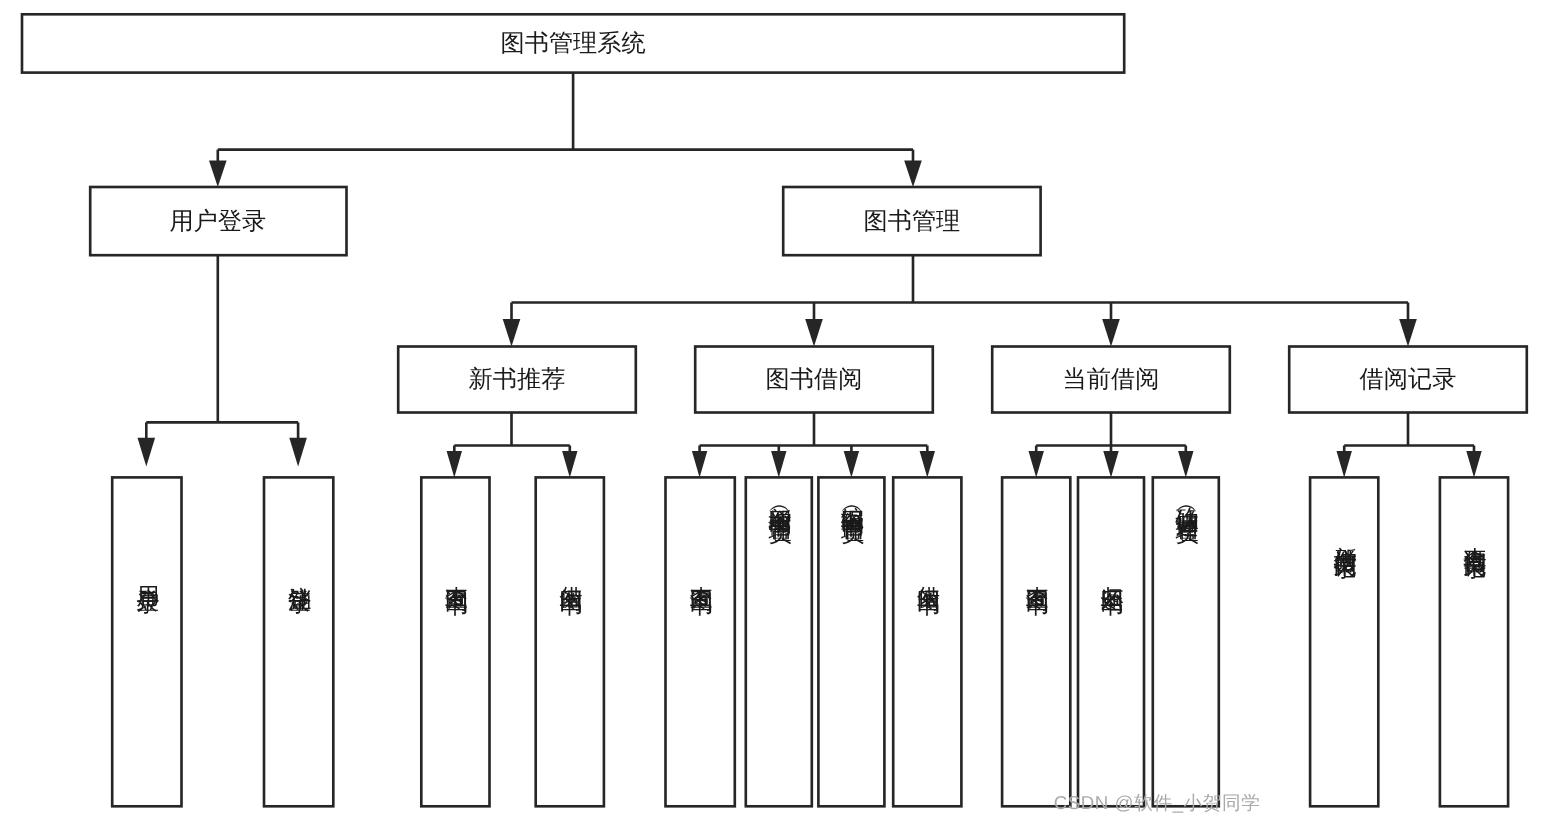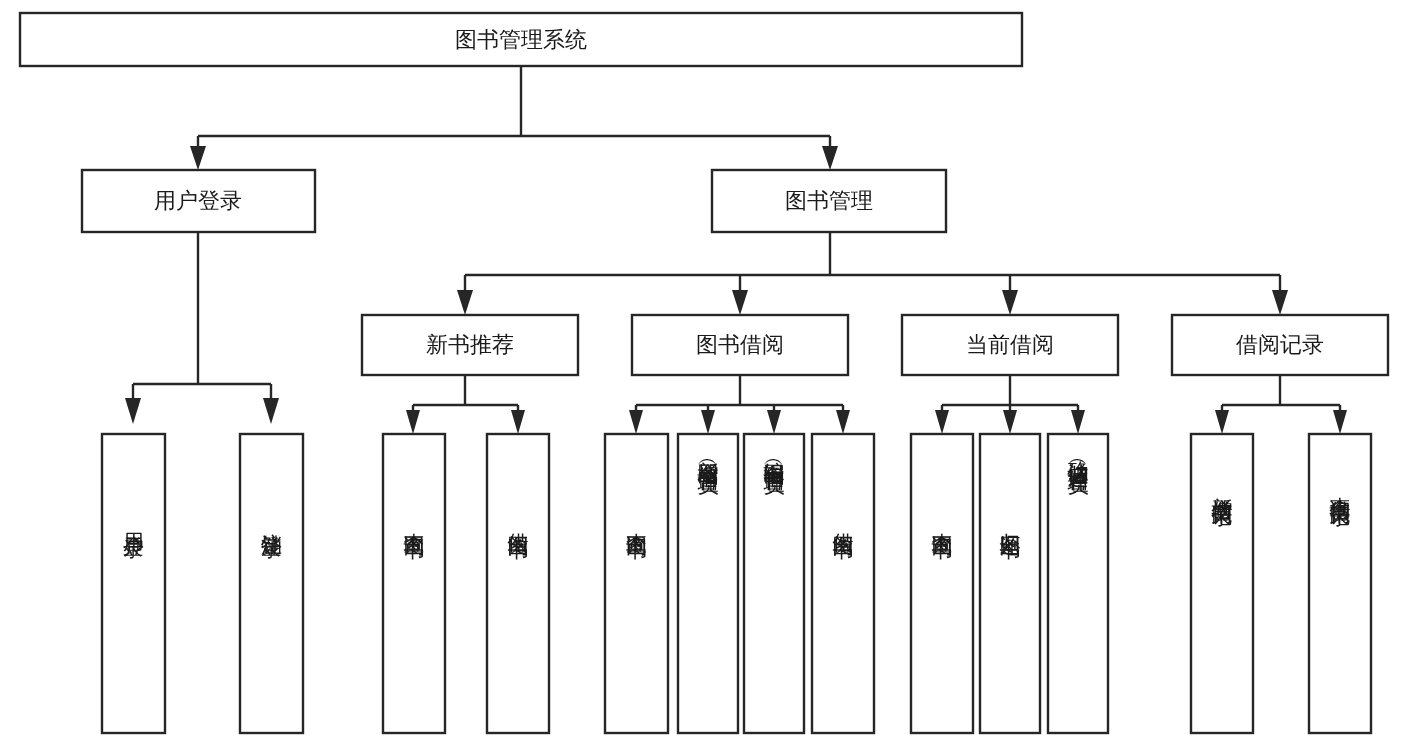--- a/index.html
+++ b/index.html
@@ -206,14 +206,15 @@
   <div class="leaf-label" style="left:744px; top:444px; width:60px; height:289px;">编辑图书（管理员）</div>
   <div class="leaf-label" style="left:812px; top:516px; width:62px; height:217px;">借阅图书</div>
 
   <div class="leaf-label" style="left:911px; top:516px; width:62px; height:217px;">查询图书</div>
   <div class="leaf-label" style="left:980px; top:516px; width:60px; height:217px;">归还图书</div>
   <div class="leaf-label" style="left:1048px; top:444px; width:60px; height:289px;">确认归还（管理员）</div>
 
   <div class="leaf-label" style="left:1191px; top:480px; width:62px; height:253px;">新增借阅记录</div>
   <div class="leaf-label" style="left:1309px; top:480px; width:62px; height:253px;">查询借阅记录</div>
 
+  <div class="watermark">CSDN @软件_小贺同学</div>
 
 </div>
 
 </body></html>

